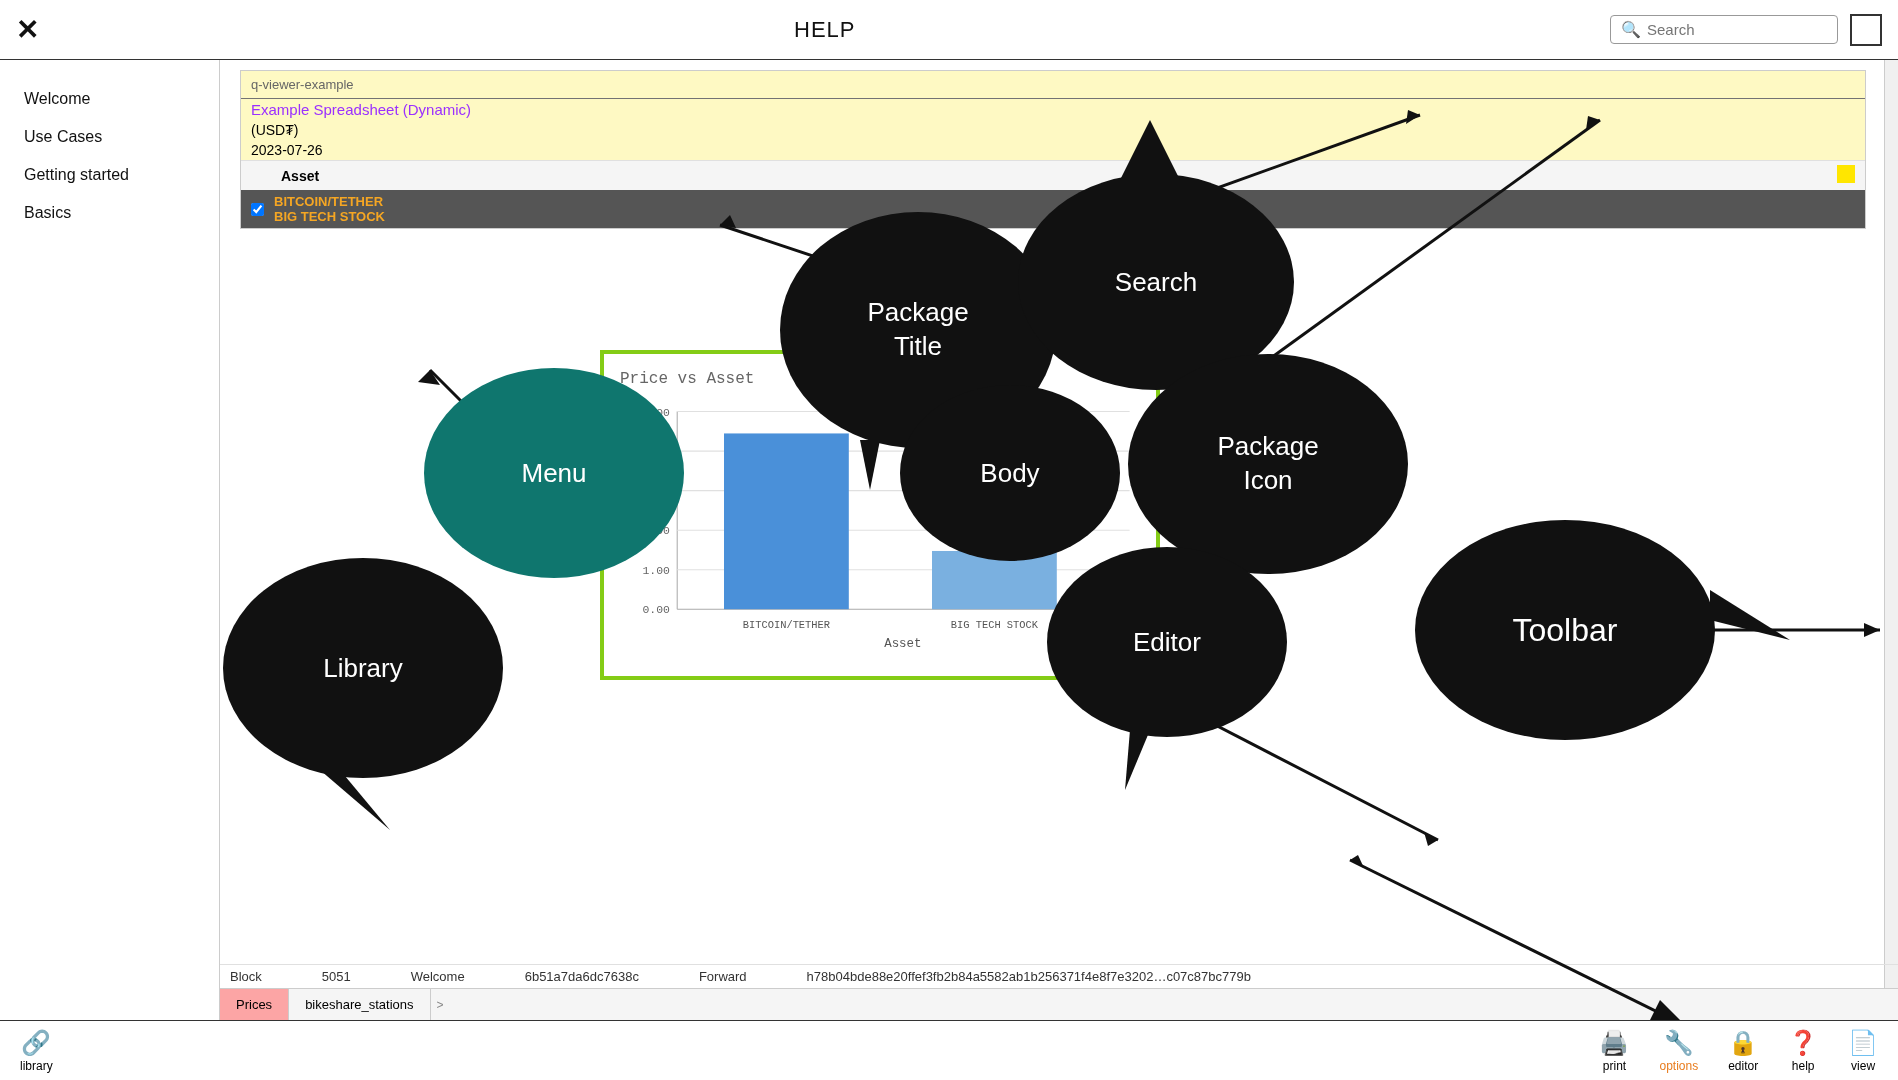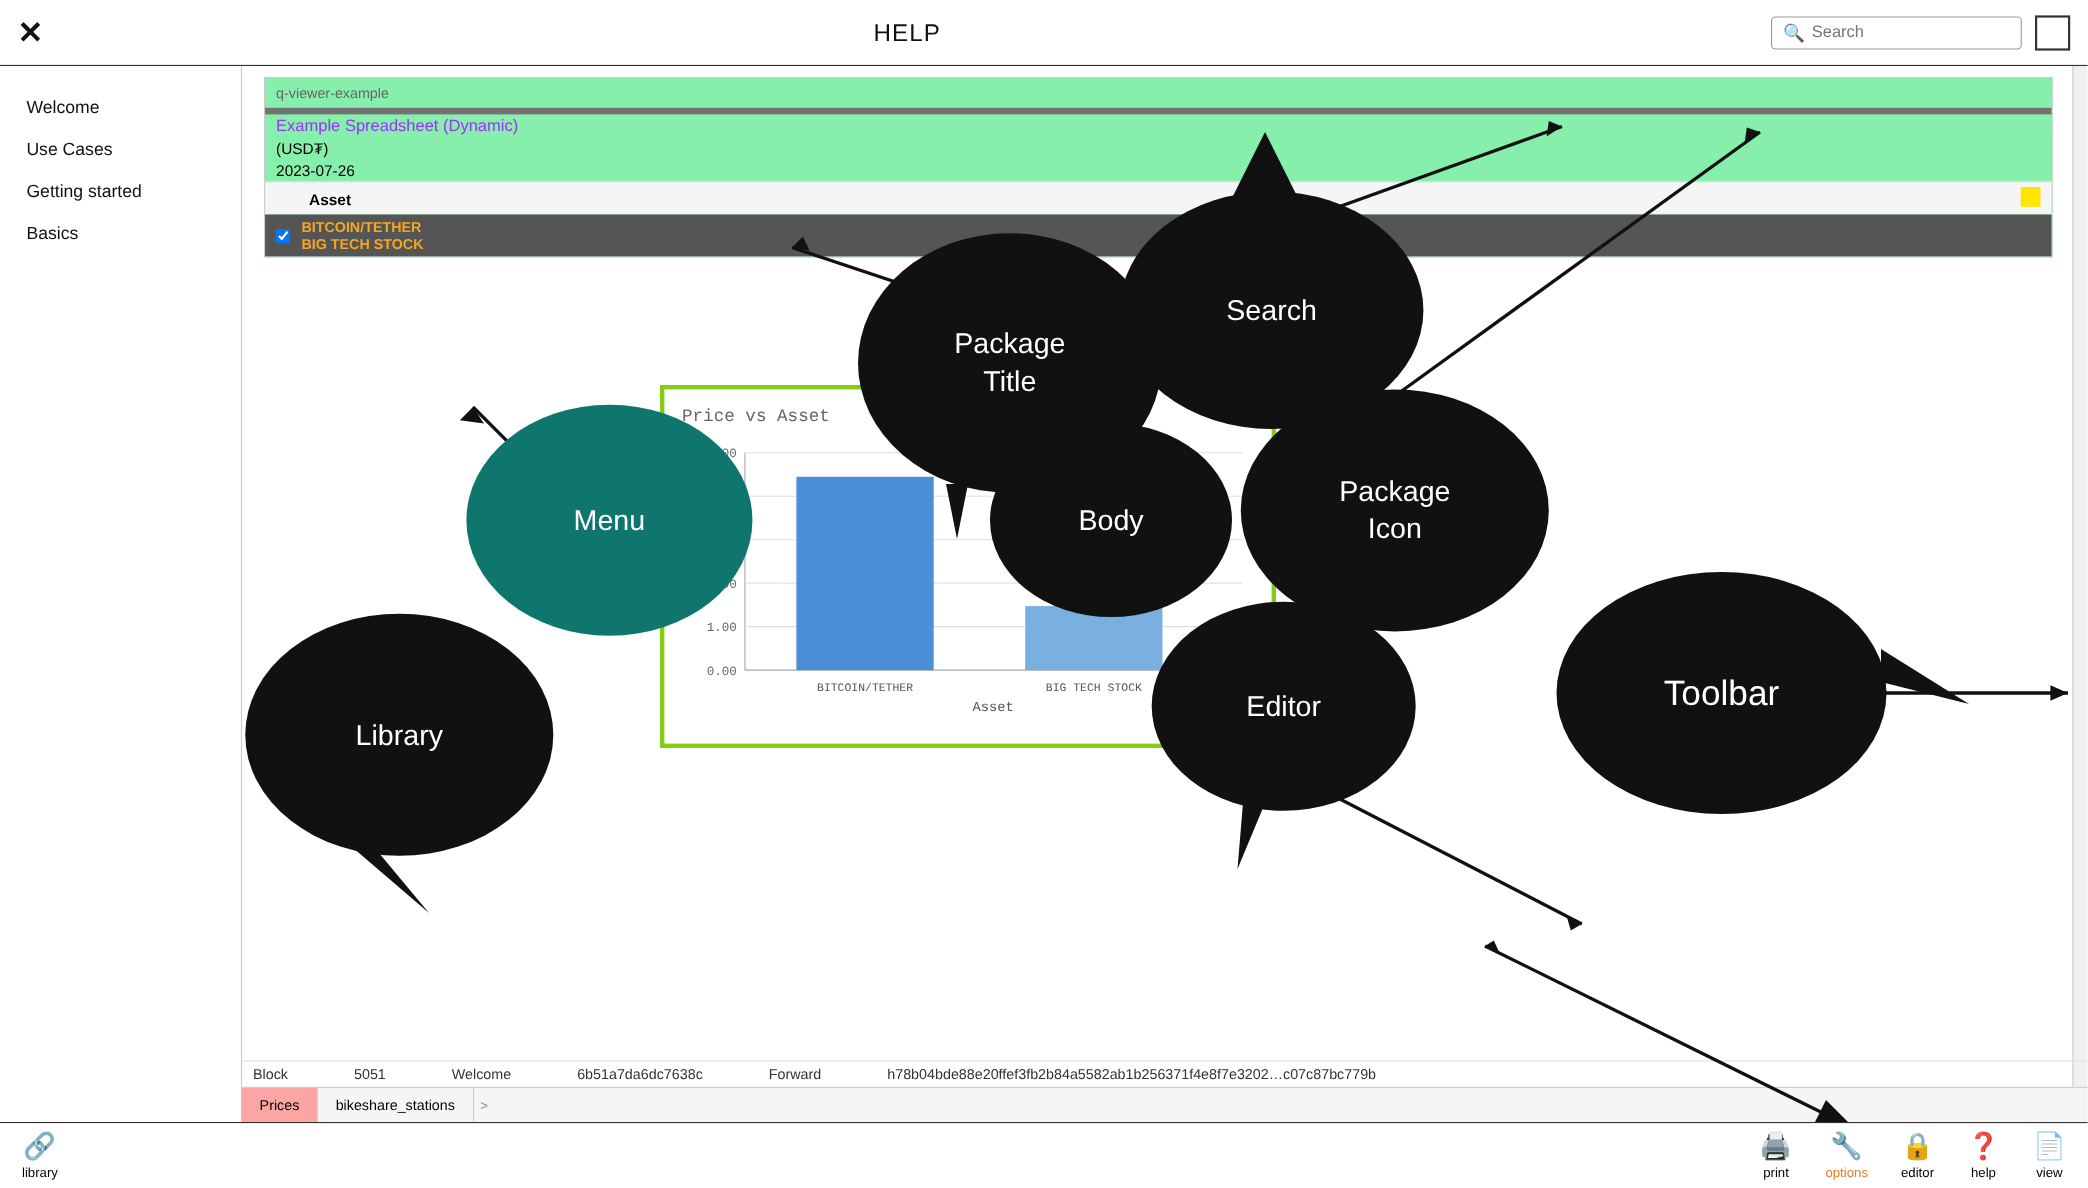--- a/index.html
+++ b/index.html
@@ -36,21 +36,21 @@
 
     
     .content-area {
       flex: 1; position: relative; overflow: hidden;
       background: #fff;
     }
 
     
     .spreadsheet-panel {
       position: absolute; top: 10px; left: 20px; right: 32px;
-      background: #86efac; border: 1px solid #ccc;
+      background: #fef9c3; border: 1px solid #ccc;
     }
     .spreadsheet-header {
       padding: 6px 10px; font-size: 13px; color: #666;
     }
     .spreadsheet-title {
       color: #9b30ff; font-size: 15px; padding: 2px 10px;
     }
     .spreadsheet-meta { padding: 2px 10px; font-size: 14px; }
     .spreadsheet-row {
       display: flex; align-items: center; border-top: 1px solid #e0e0e0;
@@ -157,21 +157,21 @@
     <div class="sidebar-item">Getting started</div>
     <div class="sidebar-item">Basics</div>
   </div>
 
   <div class="content-area">
 
     <div class="scrollbar-right"></div>
 
     <div class="spreadsheet-panel">
       <div class="spreadsheet-header">q-viewer-example</div>
-      <div style="border-top:6px solid #737373;">
+      <div style="border-top:1px solid #737373;">
         <div class="spreadsheet-title">Example Spreadsheet (Dynamic)</div>
         <div class="spreadsheet-meta">(USD₮)</div>
         <div class="spreadsheet-meta">2023-07-26</div>
         <div class="spreadsheet-row header">
           <div class="checkbox-cell"></div>
           <span>Asset</span>
           <span style="margin-left:auto;"><span class="highlight-yellow"></span></span>
         </div>
         <div class="row-selected">
           <div style="display:flex;align-items:center;gap:10px;">

